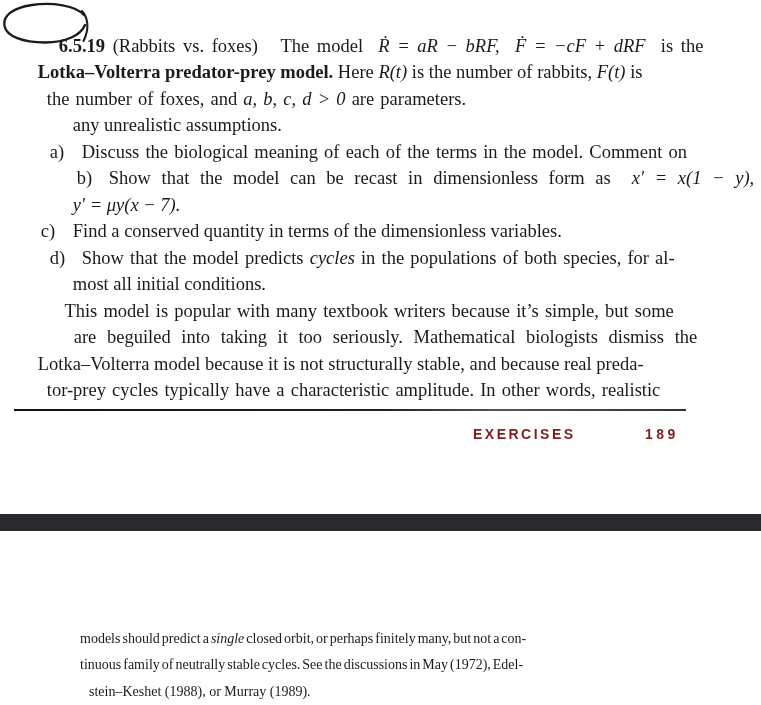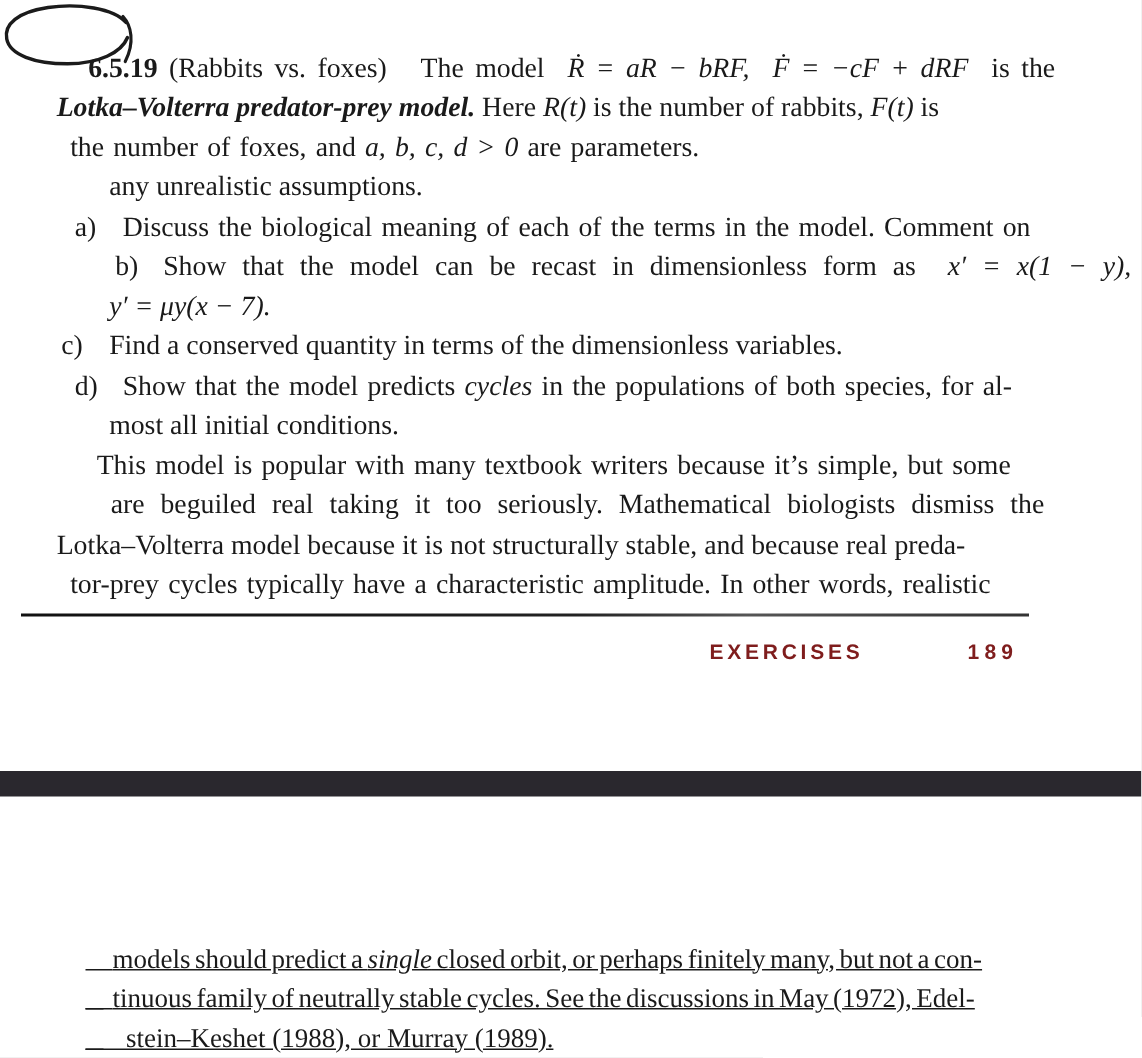--- a/index.html
+++ b/index.html
@@ -9,21 +9,21 @@
     width:761px; height:705px;
     background:#ffffff;
     overflow:hidden;
     font-family:"Liberation Serif", serif;
     color:#1a1a1a;
     font-size:18.5px;
   }
   .doc { position:absolute; top:6px; left:10px; width:712px; }
   .line { white-space:pre; height:26.5px; line-height:26.5px; }
   .bold { font-weight:700; }
-  .bi   { font-weight:700; font-style:italic; }
+  .bi   { font-weight:700; }
   .math { font-style:italic; }
   .em   { font-style:italic; }
   .num  { margin-left:3px; }
   .lbl  { display:inline-block; width:32px; margin-left:3px; }
   .cont { padding-left:35px; }
   .pind { padding-left:18px; }
   .ws1 { word-spacing:1.5px; }
   .ws2 { word-spacing:3px; }
   .ws3 { word-spacing:6px; }
   .wsn { word-spacing:-1.5px; }
@@ -32,21 +32,21 @@
           background:linear-gradient(to right,#111 0%,#222 55%,#555 72%,#333 100%); }
   .footer-label, .footer-page {
     position:absolute; top:426px;
     font-family:"Liberation Sans", sans-serif;
     font-weight:700; font-size:14px; letter-spacing:2.5px; color:#7f1d1d;
   }
   .footer-label { left:473px; }
   .footer-page  { left:645px; letter-spacing:3.5px; }
   .black-bar { position:absolute; top:514px; left:0; width:761px; height:17px;
                background:#2a282e; }
-  .bottom { position:absolute; top:599px; left:57px; width:660px; font-size:18px;text-decoration:underline; }
+  .bottom { position:absolute; top:599px; left:68px; width:660px; font-size:14px; }
 </style>
 </head>
 <body>
 
 <div class="page">
 
   <svg class="circle-annot" width="100" height="54" viewBox="0 0 100 54">
     <path d="M84 14 C 76 4.5, 52 1, 32 4 C 12 7, 2.5 15, 4.5 25 C 6.5 35.5, 23 41.5, 45 41.5 C 66 41.5, 81 34, 85 24" fill="none" stroke="#1b1b1b" stroke-width="2.3" stroke-linecap="round"></path>
     <path d="M82 10 C 87.5 16, 90 27, 83.5 40" fill="none" stroke="#1b1b1b" stroke-width="2.1" stroke-linecap="round"></path>
   </svg>
@@ -87,21 +87,21 @@
       <span class="lbl">d)</span><span>Show that the model predicts </span><span class="em">cycles</span><span> in the populations of both species, for al-</span>
     </div>
     <div class="line cont">
       <span>most all initial conditions.</span>
     </div>
 
     <div class="line ws1 pind">
       <span>This model is popular with many textbook writers because it’s simple, but some</span>
     </div>
     <div class="line ws3">
-      <span>are beguiled real taking it too seriously. Mathematical biologists dismiss the</span>
+      <span>are beguiled into taking it too seriously. Mathematical biologists dismiss the</span>
     </div>
     <div class="line">
       <span>Lotka–Volterra model because it is not structurally stable, and because real preda-</span>
     </div>
     <div class="line ws1">
       <span>tor-prey cycles typically have a characteristic amplitude. In other words, realistic</span>
     </div>
 
   </div>
 

